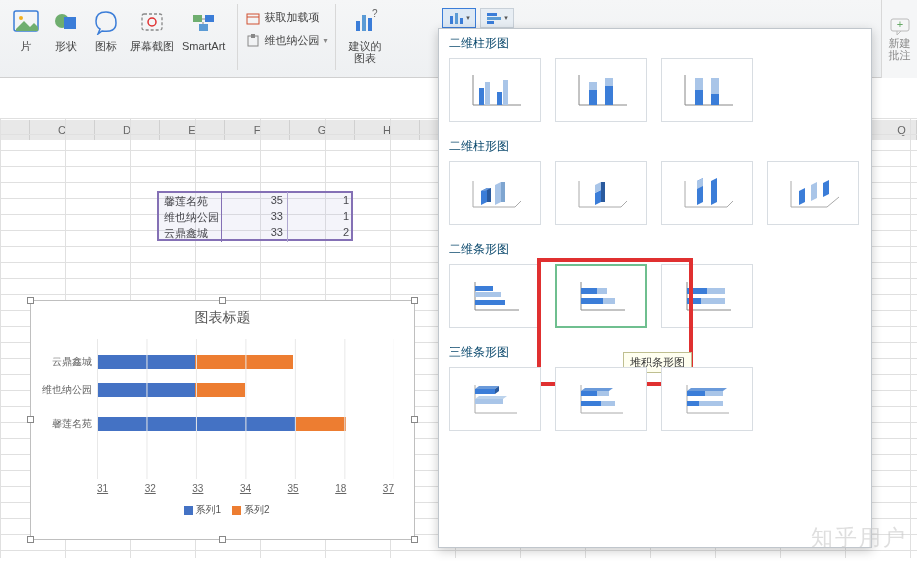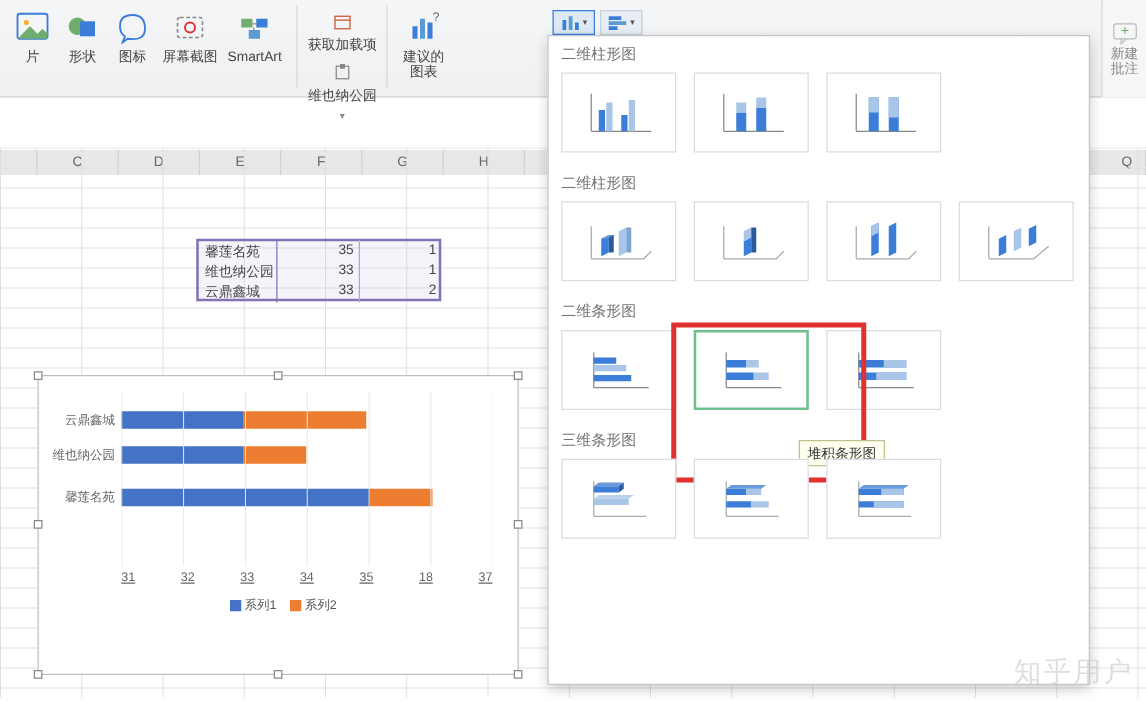--- a/index.html
+++ b/index.html
@@ -5,21 +5,21 @@
 * { box-sizing: border-box; margin: 0; padding: 0; }
 body { font-family: "Microsoft YaHei", sans-serif; font-size: 12px; background: #fff; width: 917px; height: 561px; overflow: hidden; position: relative; }
 
 
 .ribbon { height: 78px; background: linear-gradient(#f5f6f7, #eef0f2); border-bottom: 1px solid #d0d0d0; display: flex; align-items: flex-start; padding: 4px 6px 0; }
 .ribbon-btn { display: flex; flex-direction: column; align-items: center; cursor: pointer; padding: 2px 4px; }
 .ribbon-btn .ic { width: 32px; height: 32px; display: flex; align-items: center; justify-content: center; }
 .ribbon-btn .lbl { font-size: 11px; color: #444; margin-top: 2px; text-align: center; line-height: 1.1; }
 .sep { width: 1px; height: 66px; background: #d8d8d8; margin: 0 8px; }
 .addins { display: flex; flex-direction: column; font-size: 11px; color: #444; gap: 8px; margin-top: 6px; }
-.addins div { display: flex; align-items: center; gap: 4px; cursor: pointer; flex-direction: column; }
+.addins div { display: flex; align-items: center; gap: 4px; cursor: pointer; }
 
 
 .chart-drop-btn { position: absolute; top: 8px; left: 442px; display: flex; gap: 4px; }
 .chart-drop-btn .cb { width: 34px; height: 20px; border: 1px solid #c8d0d8; background: #e8eef4; display: flex; align-items: center; justify-content: center; cursor: pointer; }
 .chart-drop-btn .cb.active { border-color: #3b7dd8; background: #dde9f5; }
 
 
 .col-headers { height: 20px; background: #e8e8e8; display: flex; margin-top: 22px; }
 .col-headers div { width: 65px; text-align: center; font-size: 11px; color: #666; border-right: 1px solid #d0d0d0; line-height: 20px; }
 .grid { position: relative; height: 440px; }
@@ -38,21 +38,21 @@
 .bar-label { position: absolute; left: -60px; width: 55px; text-align: right; font-size: 10px; color: #666; }
 .bar { height: 14px; }
 .bar.s1 { background: #4472c4; }
 .bar.s2 { background: #ed7d31; }
 .axis { position: relative; margin: 4px 20px 0 66px; height: 14px; display: flex; justify-content: space-between; font-size: 10px; color: #666; text-decoration: underline; }
 .legend { text-align: center; font-size: 10px; color: #555; margin-top: 6px; }
 .legend span { display: inline-block; width: 9px; height: 9px; margin: 0 3px 0 8px; vertical-align: middle; }
 
 
 .panel { position: absolute; top: 28px; left: 438px; width: 434px; height: 520px; background: #fff; border: 1px solid #c0c6cc; box-shadow: 0 3px 10px rgba(0,0,0,.2); overflow-y: auto; }
-.panel-section-title { font-size: 12px; color: #737373; padding: 6px 10px; }
+.panel-section-title { font-size: 12px; color: #0c4a6e; padding: 6px 10px; }
 .thumb-row { display: flex; gap: 14px; padding: 0 10px 10px; flex-wrap: wrap; }
 .thumb { width: 92px; height: 64px; border: 1px solid #d8dde2; background: #fff; display: flex; align-items: center; justify-content: center; cursor: pointer; position: relative; }
 .thumb.selected { outline: 2px solid #6fbf8f; outline-offset: -2px; }
 .red-box { position: absolute; border: 4px solid #e03030; pointer-events: none; }
 .tooltip { position: absolute; background: #fffff0; border: 1px solid #bfbf90; padding: 2px 6px; font-size: 11px; color: #333; white-space: nowrap; }
 
 
 .rside { position: absolute; right: 0; top: 0; width: 36px; height: 78px; border-left: 1px solid #d8d8d8; background: #f5f6f7; display: flex; flex-direction: column; align-items: center; justify-content: center; font-size: 11px; color: #888; }
 
 .watermark { position: absolute; right: 10px; bottom: 8px; font-size: 22px; color: rgba(200,200,200,.6); letter-spacing: 2px; font-weight: 300; }
@@ -207,20 +207,21 @@
     <div class="handles">
       <div style="top:-4px;left:-4px"></div>
         <div style="top:-4px;left:50%;margin-left:-4px"></div>
         <div style="top:-4px;right:-4px"></div>
       <div style="top:50%;left:-4px;margin-top:-4px"></div>
         <div style="top:50%;right:-4px;margin-top:-4px"></div>
       <div style="bottom:-4px;left:-4px"></div>
         <div style="bottom:-4px;left:50%;margin-left:-4px"></div>
         <div style="bottom:-4px;right:-4px"></div>
     </div>
+    <div class="chart-title">图表标题</div>
     <div class="bars-area">
       <div class="bar-row" style="top:6px">
         <div class="bar-label">云鼎鑫城</div>
         <div class="bar s1" style="width:33%"></div>
         <div class="bar s2" style="width:33%"></div>
       </div>
       <div class="bar-row">
         <div class="bar-label">维也纳公园</div>
         <div class="bar s1" style="width:33%"></div>
         <div class="bar s2" style="width:17%"></div>
@@ -350,21 +351,21 @@
         <svg width="60" height="40">
           <line x1="10" y1="34" x2="54" y2="34" stroke="#888"></line>
           <line x1="10" y1="6" x2="10" y2="34" stroke="#888"></line>
           <rect x="10" y="12" width="38" height="6" fill="#3b7dd8"></rect>
           <rect x="30" y="12" width="18" height="6" fill="#a9c5e8"></rect>
           <rect x="10" y="22" width="38" height="6" fill="#3b7dd8"></rect>
           <rect x="24" y="22" width="24" height="6" fill="#a9c5e8"></rect>
         </svg>
       </div>
     <div class="red-box" style="top:-6px;left:98px;width:156px;height:128px"></div>
-    <div class="tooltip" style="top:88px;left:200px">堆积条形图</div>
+    <div class="tooltip" style="top:88px;left:184px">堆积条形图</div>
   </div>
 
   <div class="panel-section-title">三维条形图</div>
   <div class="thumb-row">
     <div class="thumb">
         <svg width="60" height="44">
           <path d="M10 36 L52 36" stroke="#aaa"></path>
           <path d="M10 36 L10 8" stroke="#aaa"></path>
           <path d="M10 12 L30 12 L34 9 L14 9 Z" fill="#6a9ada"></path>
           <path d="M10 12 L30 12 L30 17 L10 17 Z" fill="#3b7dd8"></path>

